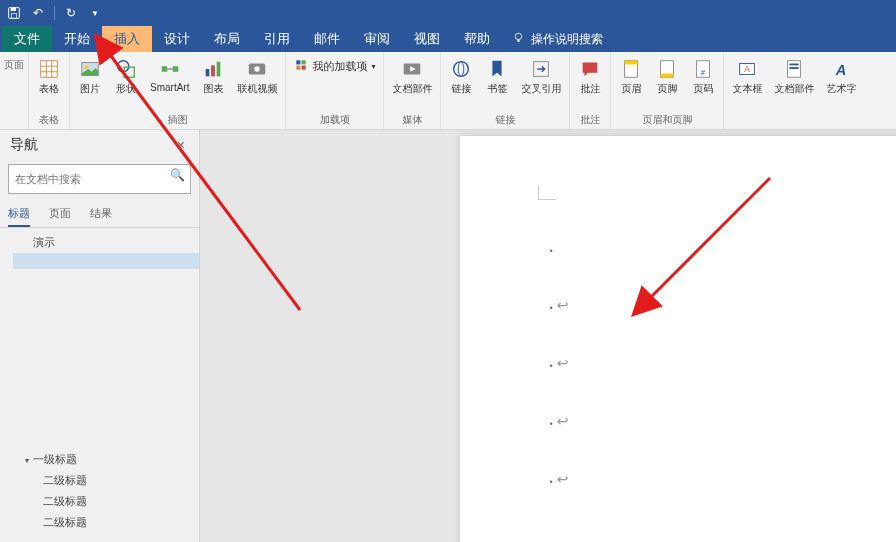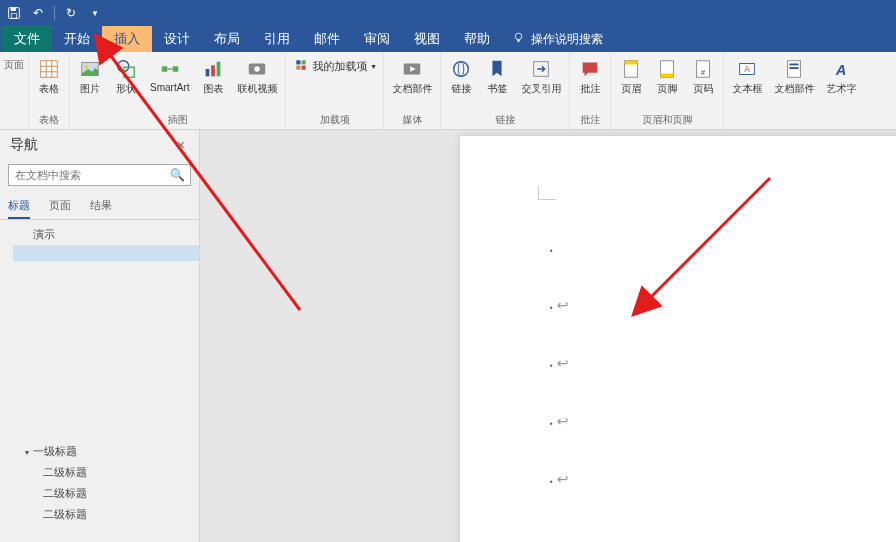--- a/index.html
+++ b/index.html
@@ -26,21 +26,21 @@
   .ribbon-btn-label { font-size: 10px; color: #333; white-space: nowrap; }
   .ribbon-small-row { display: flex; align-items: center; gap: 4px; font-size: 11px; color: #333; padding: 2px 4px; cursor: pointer; }
   
   .workspace { display: flex; height: calc(100% - 130px); }
   
   .nav-pane { width: 200px; background: #f0f0f0; border-right: 1px solid #d4d4d4; display: flex; flex-direction: column; }
   .nav-header { display: flex; align-items: center; justify-content: space-between; padding: 6px 10px; gap: 48px; }
   .nav-title { font-size: 14px; color: #333; }
   .nav-close { font-size: 14px; color: #666; cursor: pointer; padding: 0 4px; }
   .nav-search { margin: 4px 8px; position: relative; }
-  .nav-search input { width: 100%; height: 22px; border: 1px solid #ababab; padding: 0 24px 0 6px; font-size: 11px; outline: none; }
+  .nav-search input { width: 100%; height: 30px; border: 1px solid #ababab; padding: 0 24px 0 6px; font-size: 11px; outline: none; }
   .nav-search-icon { position: absolute; right: 6px; top: 4px; color: #2b579a; font-size: 12px; }
   .nav-tabs { display: flex; padding: 4px 8px 0 8px; gap: 19px; border-bottom: 1px solid #d4d4d4; }
   .nav-tab { font-size: 11px; color: #666; padding: 4px 0; cursor: pointer; border-bottom: 2px solid transparent; }
   .nav-tab.active { color: #2b579a; border-bottom-color: #2b579a; }
   .nav-content { flex: 1; overflow-y: auto; padding: 4px 0; }
   .nav-item { font-size: 11px; color: #444; padding: 3px 10px 3px 22px; cursor: pointer; margin-left: 13px; }
   .nav-item.selected { background: #cde0f0; }
   .nav-item.level-0 { padding-left: 12px; }
   .nav-item.level-0::before { content: "▾"; font-size: 8px; margin-right: 4px; color: #555; }
   .nav-item.level-1 { padding-left: 30px; }

